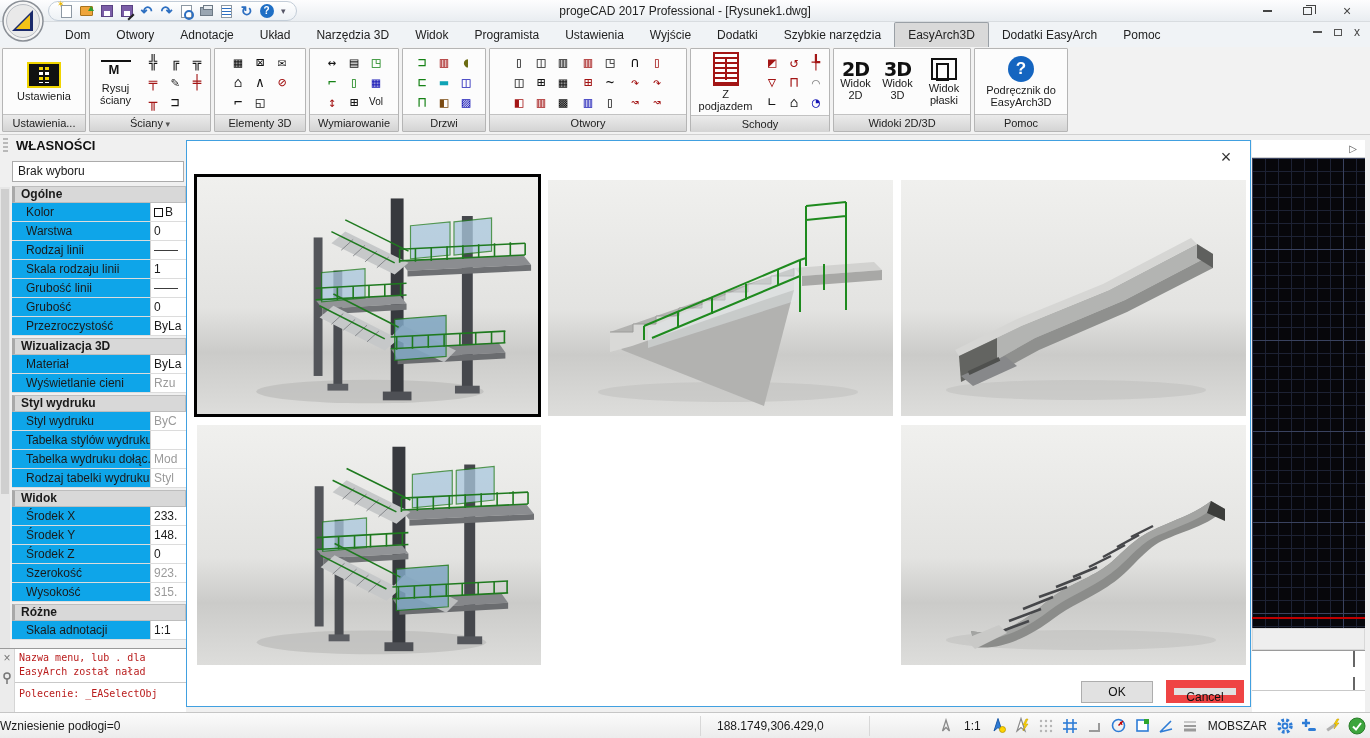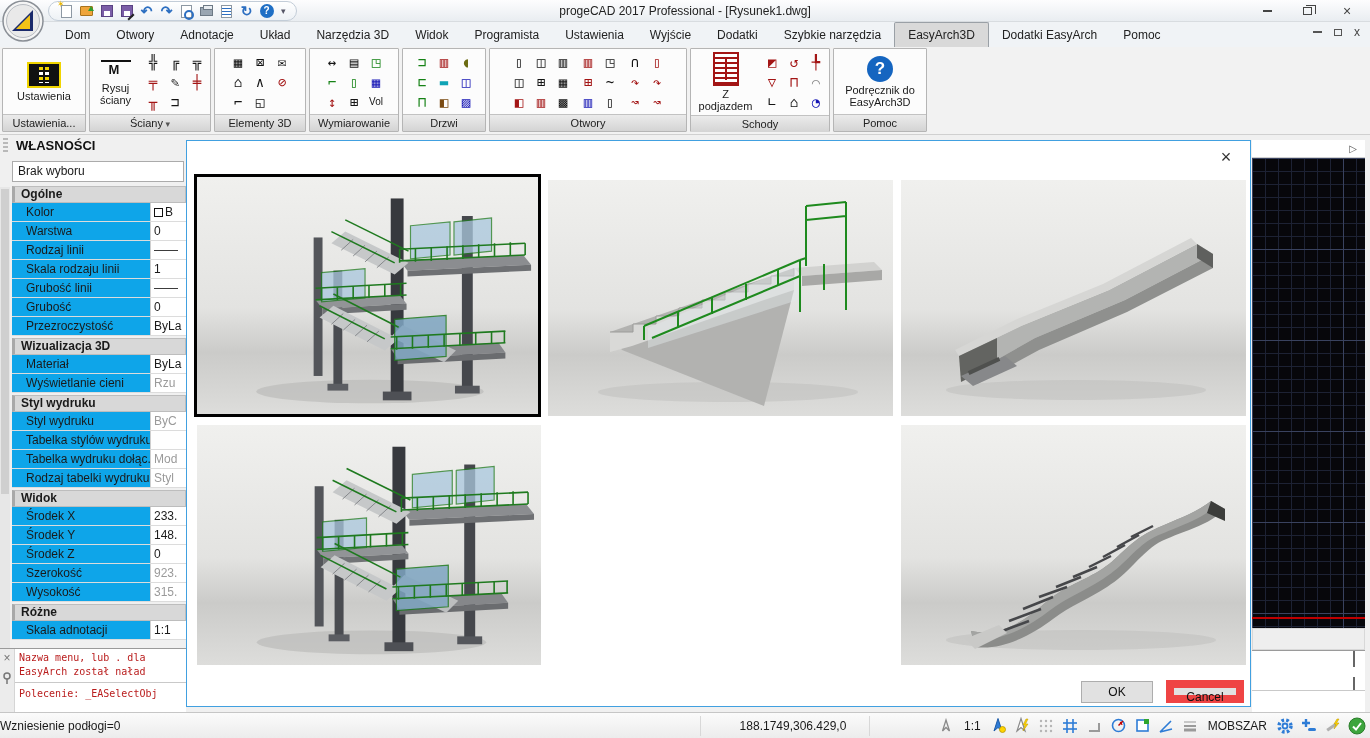--- a/index.html
+++ b/index.html
@@ -126,21 +126,21 @@
     background:linear-gradient(180deg,#f0f0ee 0%,#e3e3e1 55%,#cbcbc9 74%,#dddddb 100%)}
   .thumb svg{position:absolute;left:0;top:0;width:100%;height:100%}
   .thumb.sel{border:3px solid #000}
   .dbtn{position:absolute;height:22px;background:#e1e1e1;border:1px solid #adadad;text-align:center;line-height:20px;font-size:12px;color:#111}
   .dbtn.focus{border:8px solid #ef4444;line-height:19px}
 
   
   .statusbar{position:absolute;left:0;bottom:0;right:0;height:26px;background:linear-gradient(#fbfbfb,#ececec);
     border-top:1px solid #c6c6c6;display:flex;align-items:center}
   .sbleft{white-space:nowrap}
-  .sbcoords{position:absolute;left:700px;width:170px;text-align:center;padding-left:16px;
+  .sbcoords{position:absolute;left:700px;width:170px;text-align:left;padding-left:16px;
     border-left:1px solid #d8d8d8;border-right:1px solid #d8d8d8;height:20px;line-height:20px}
   .sbicons{position:absolute;right:4px;display:flex;align-items:center;gap:5px}
   .sbico{width:19px;height:19px;display:flex;align-items:center;justify-content:center}
   .sbtxt{padding:0 3px;white-space:nowrap}
 </style>
 </head>
 <body>
 
 <div id="app">
 
@@ -455,20 +455,37 @@
           <span class="ic r">⊓</span>
           <span class="ic gy">⌒</span>
           <span class="ic k">∟</span>
           <span class="ic k">⌂</span>
           <span class="ic b">◔</span>
         </div>
       </div>
       <div class="glabel">Schody</div>
     </div>
 
+    <div class="rgroup" style="width:138px">
+      <div class="rcontent">
+        <div class="bigbtn">
+          <span class="d23">2D</span>
+          <span>Widok 2D</span>
+        </div>
+        <div class="bigbtn">
+          <span class="d23">3D</span>
+          <span>Widok 3D</span>
+        </div>
+        <div class="bigbtn">
+          <span class="flat-ico"></span>
+          <span>Widok płaski</span>
+        </div>
+      </div>
+      <div class="glabel">Widoki 2D/3D</div>
+    </div>
 
     <div class="rgroup" style="width:94px">
       <div class="rcontent">
         <div class="bigbtn">
           <span class="help-ico">?</span>
           <span>Podręcznik do EasyArch3D</span>
         </div>
       </div>
       <div class="glabel">Pomoc</div>
     </div>

